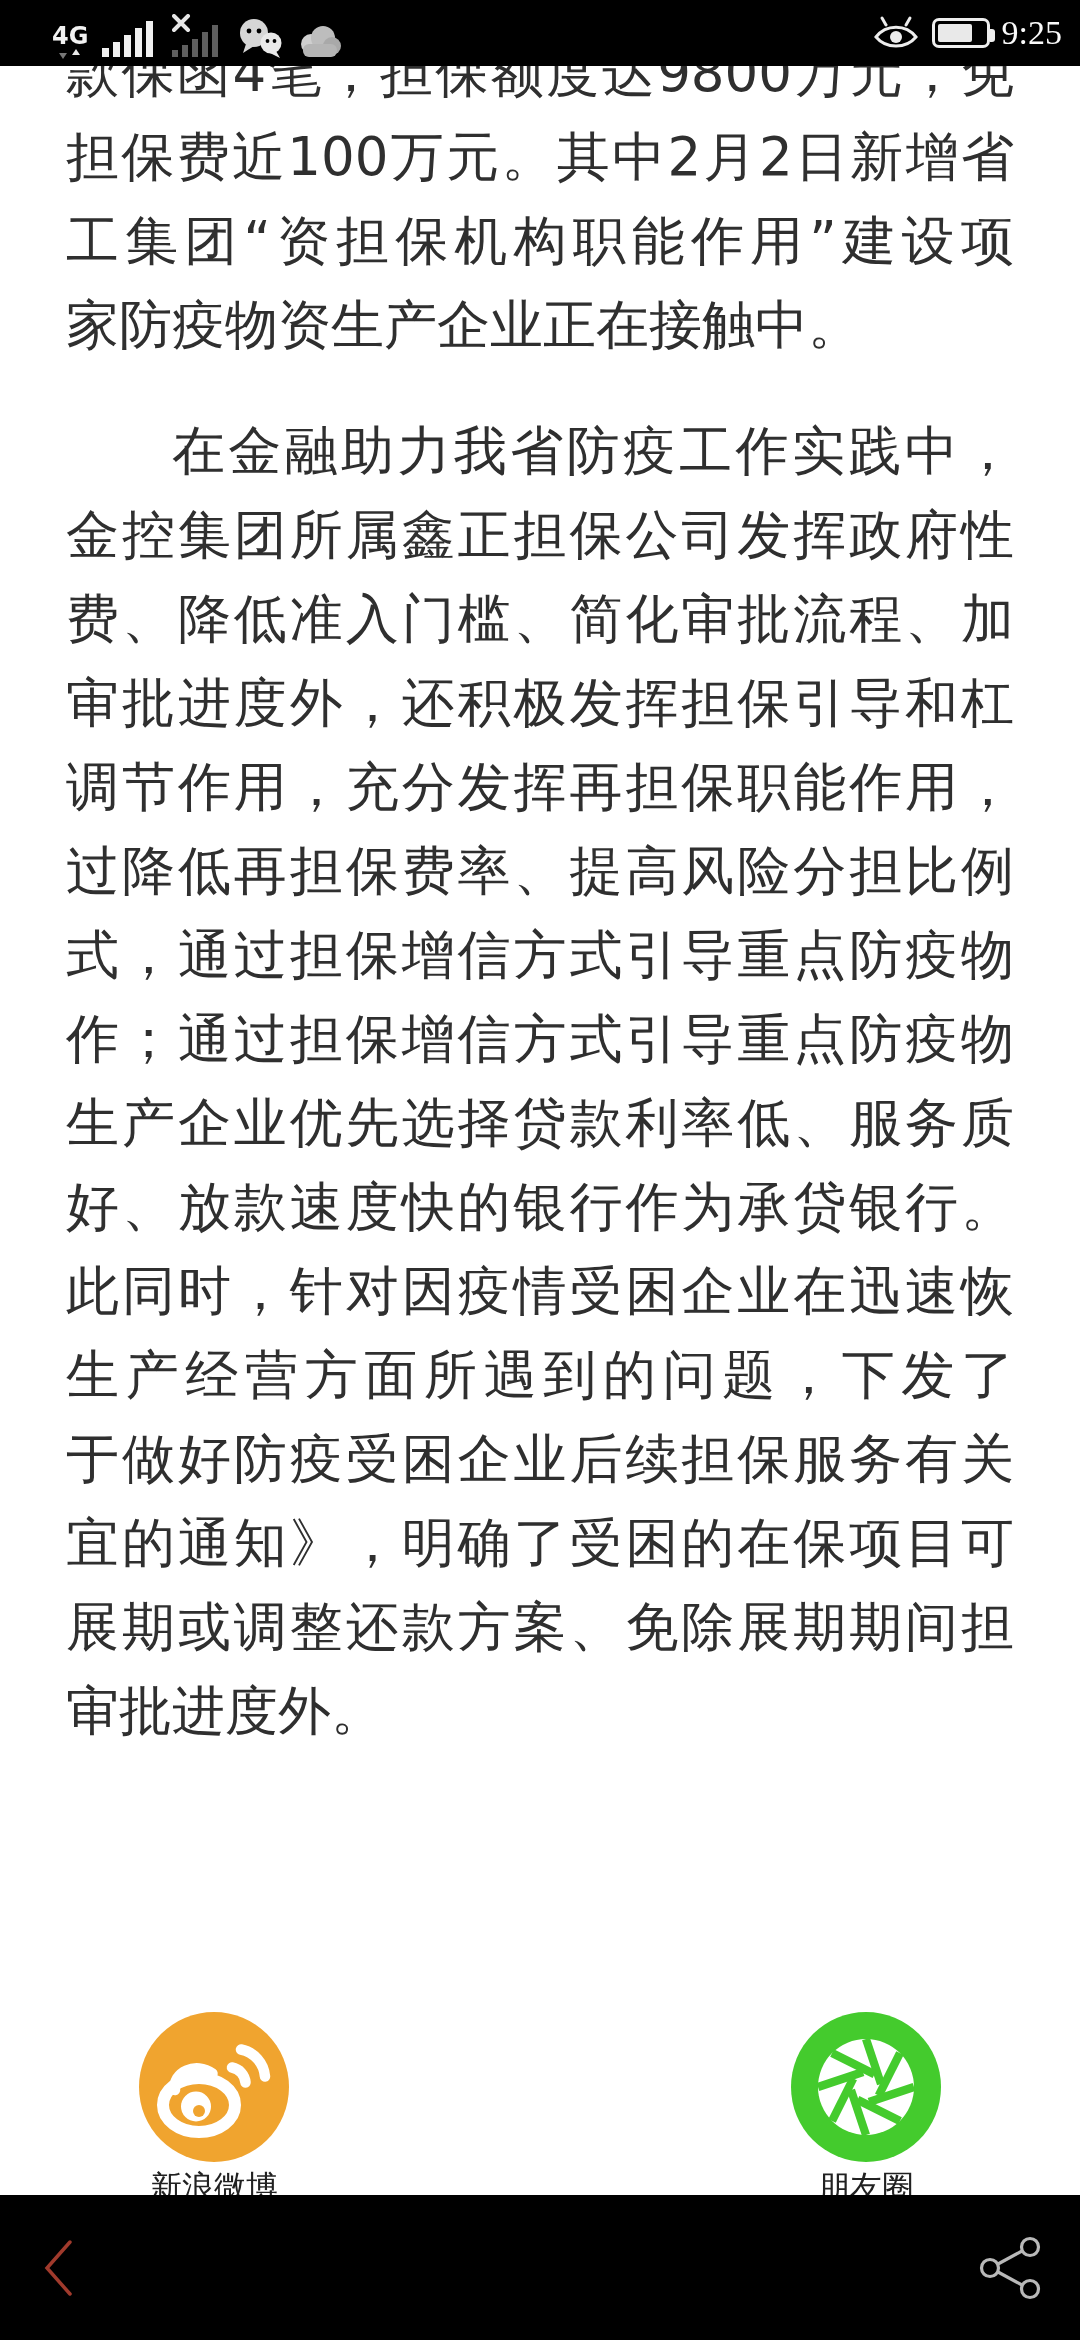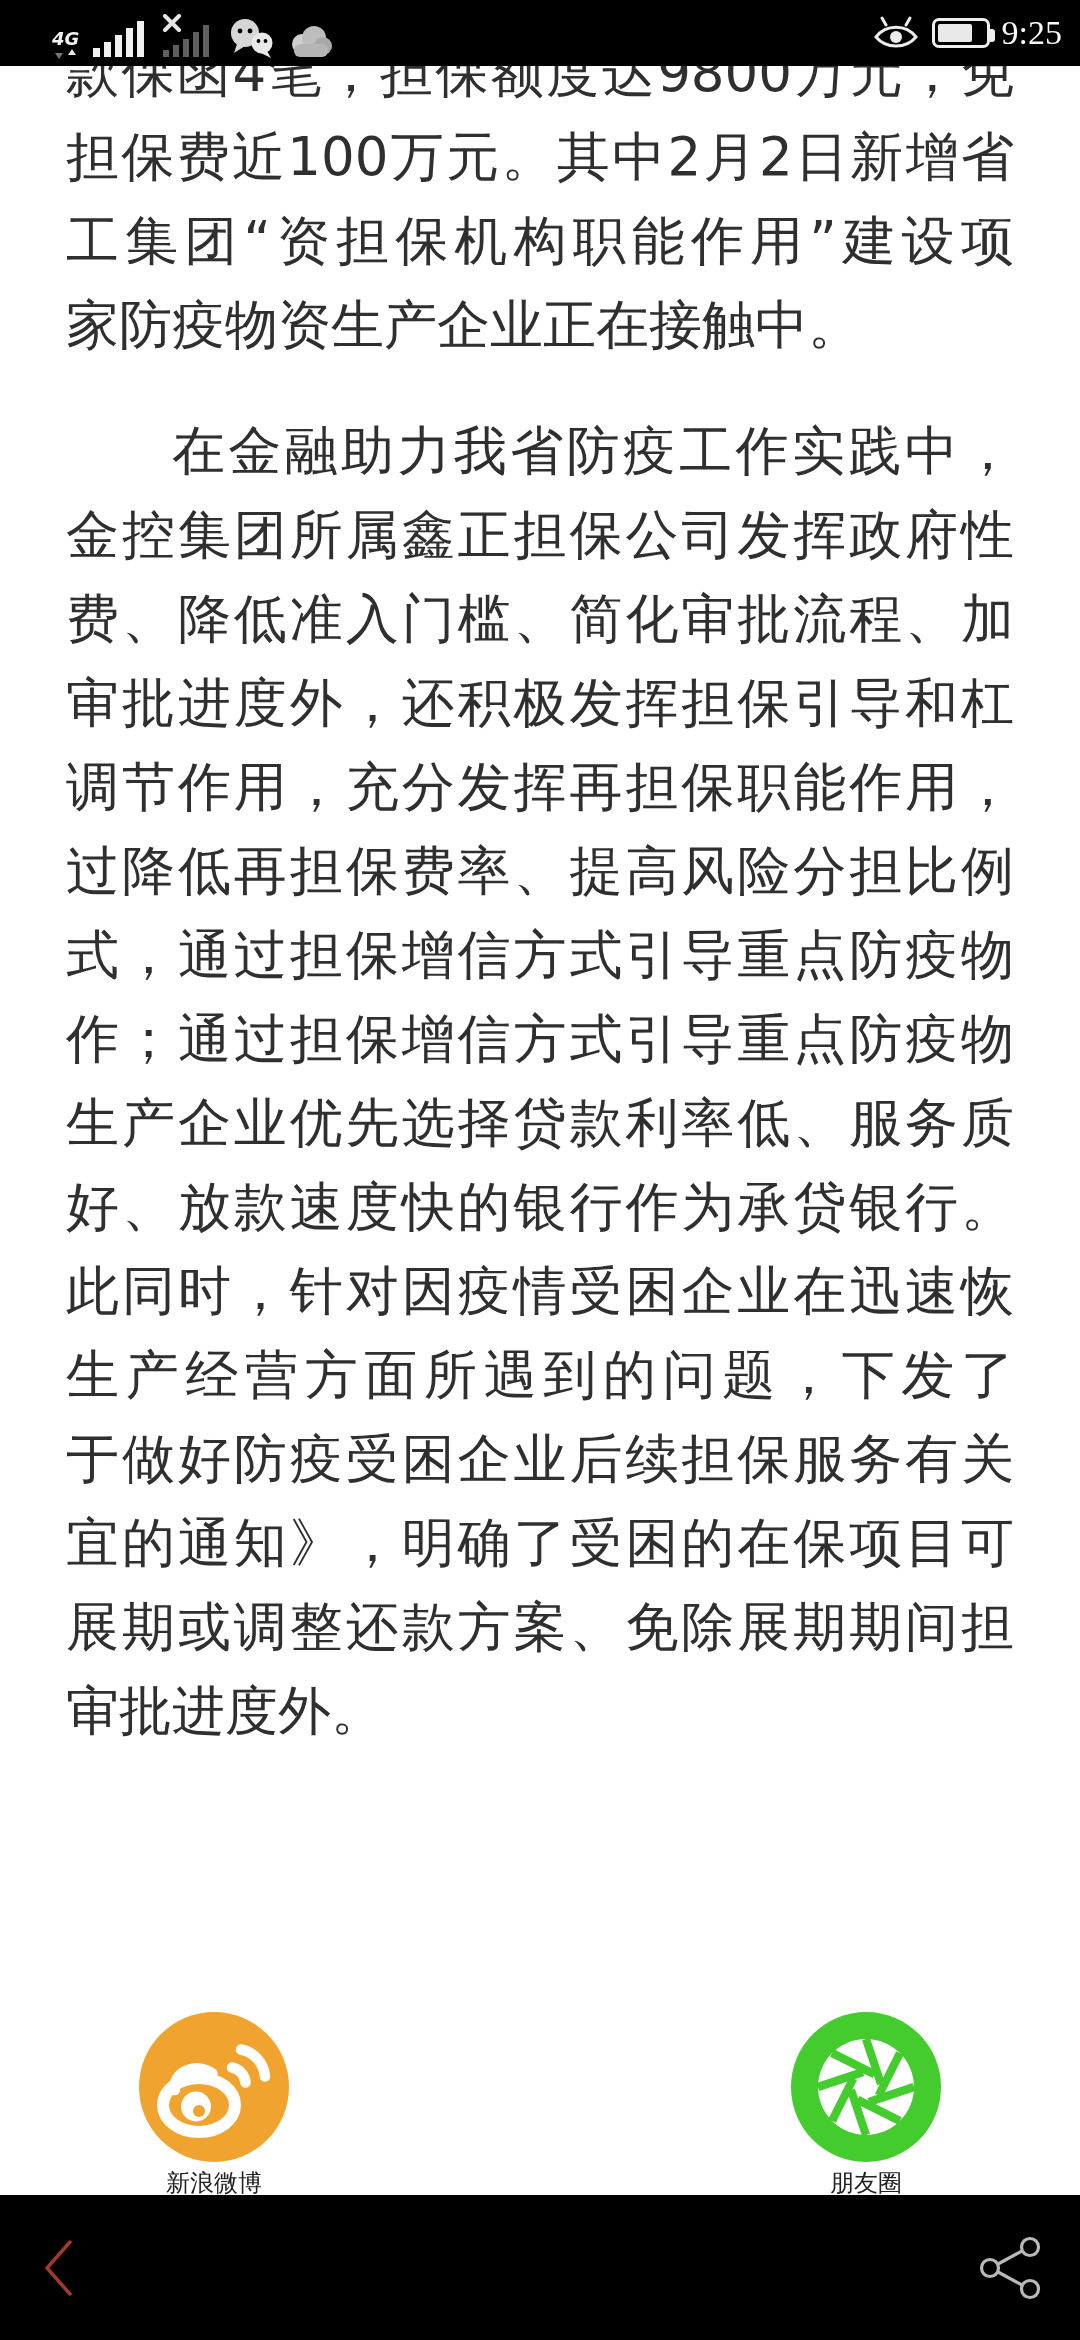--- a/index.html
+++ b/index.html
@@ -10,21 +10,21 @@
   }
   
   .statusbar{
     position:absolute;top:0;left:0;width:1080px;height:66px;background:#000;
     z-index:20;display:flex;justify-content:space-between;align-items:center;
     padding:0;box-sizing:border-box;
   }
   .sb-left{display:flex;align-items:flex-end;gap:14px;padding-left:52px;height:100%;padding-bottom:8px;box-sizing:border-box;}
   .sb-right{display:flex;align-items:center;gap:12px;padding-right:18px;font-family:Liberation Serif, serif;}
   .netgrp{display:flex;flex-direction:column;align-items:center;line-height:1;margin-bottom:-2px;}
-  .net4g{color:#f2f2f2;font-size:18px;font-weight:bold;letter-spacing:0;font-style:italic;}
+  .net4g{color:#f2f2f2;font-size:24px;font-weight:bold;letter-spacing:0;}
   .sb-time{color:#fafafa;font-size:34px;font-weight:400;}
   .battery{position:relative;width:58px;height:30px;border:3px solid #eee;border-radius:7px;box-sizing:border-box;}
   .battery .fill{position:absolute;left:3px;top:3px;bottom:3px;width:66%;background:#e9e9e9;border-radius:2px;}
   .battery .tip{position:absolute;right:-8px;top:8px;width:5px;height:13px;background:#eee;border-radius:0 3px 3px 0;}
   
   .article{
     position:absolute;top:31px;left:66px;right:66px;z-index:1;
     color:#2f2f2f;font-size:53px;
   }
   .ln{
@@ -34,21 +34,21 @@
   }
   .ln.pend{text-align-last:left;}
   .ln.p2start{margin-top:42px;padding-left:106px;}
   
   .share-row{
     position:absolute;top:2012px;left:134px;right:134px;z-index:1;
     display:flex;justify-content:space-between;
   }
   .share-opt{width:160px;display:flex;flex-direction:column;align-items:center;cursor:pointer;}
   .share-circle{width:150px;height:150px;display:block;}
-  .share-label{margin-top:8px;font-size:24px;color:#212121;line-height:1.1;white-space:nowrap;}
+  .share-label{margin-top:8px;font-size:32px;color:#212121;line-height:1.1;white-space:nowrap;}
   
   .bottombar{
     position:absolute;left:0;bottom:0;width:1080px;height:145px;background:#000;
     z-index:30;display:flex;justify-content:space-between;align-items:center;
     padding:0 36px;box-sizing:border-box;
   }
   .navbtn{background:none;border:none;padding:0;display:flex;align-items:center;cursor:pointer;}
 </style>
 </head>
 <body>

